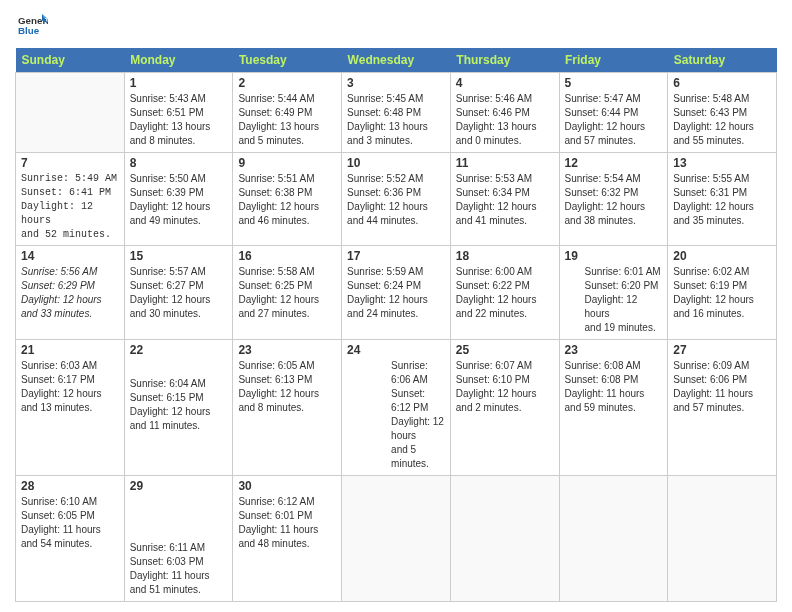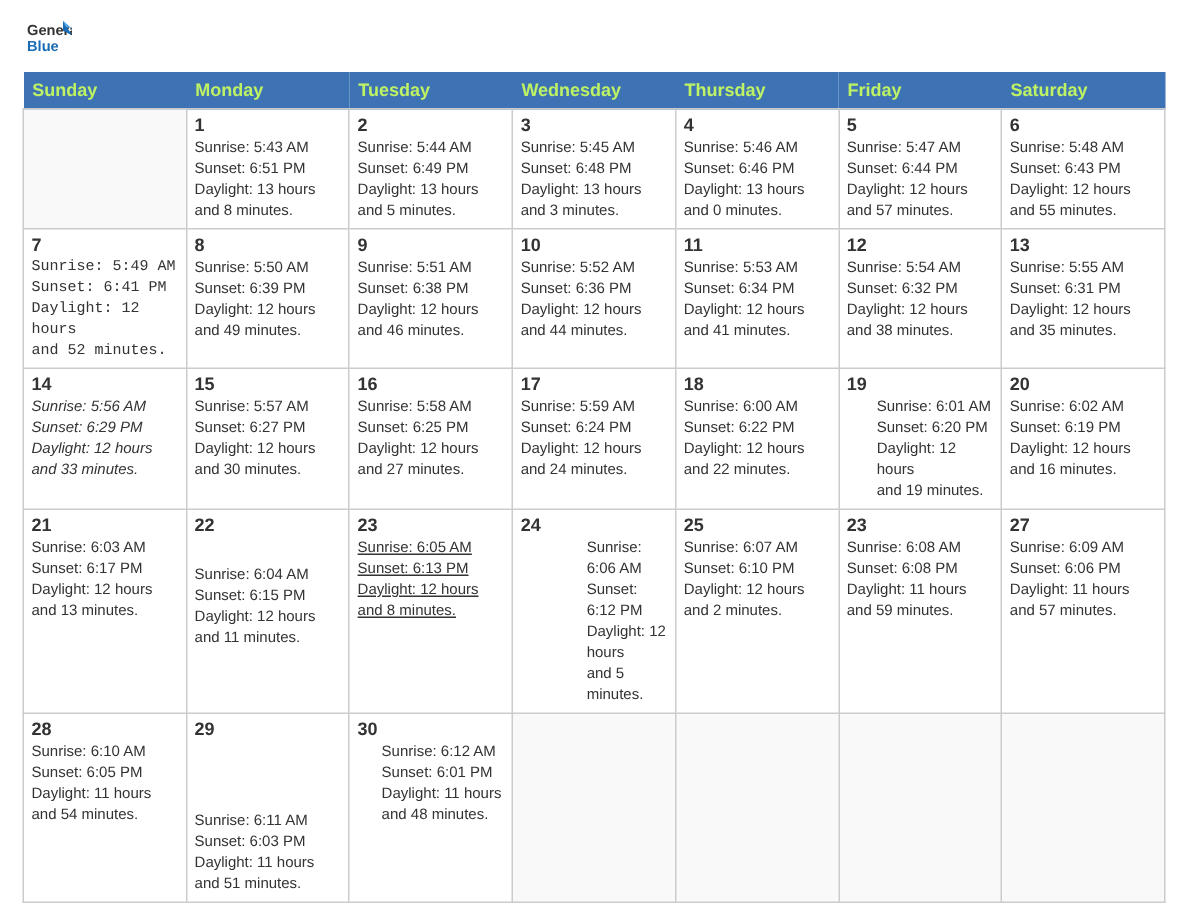--- a/index.html
+++ b/index.html
@@ -270,21 +270,21 @@
           </td>
           <td>
             <span class="day-num">22</span>
             <div class="day-info" style="white-space: pre-line; margin-top: 20px;">Sunrise: 6:04 AM
 Sunset: 6:15 PM
 Daylight: 12 hours
 and 11 minutes.</div>
           </td>
           <td>
             <span class="day-num">23</span>
-            <div class="day-info" style="white-space: pre-line; text-decoration: underline;">Sunrise: 6:05 AM
+            <div class="day-info" style="white-space: pre-line;">Sunrise: 6:05 AM
 Sunset: 6:13 PM
 Daylight: 12 hours
 and 8 minutes.</div>
           </td>
           <td>
             <span class="day-num">24</span>
             <div class="day-info" style="white-space: pre-line; margin-left: 44px;">Sunrise: 6:06 AM
 Sunset: 6:12 PM
 Daylight: 12 hours
 and 5 minutes.</div>
@@ -321,21 +321,21 @@
           </td>
           <td>
             <span class="day-num">29</span>
             <div class="day-info" style="white-space: pre-line; margin-top: 48px;">Sunrise: 6:11 AM
 Sunset: 6:03 PM
 Daylight: 11 hours
 and 51 minutes.</div>
           </td>
           <td>
             <span class="day-num">30</span>
-            <div class="day-info" style="white-space: pre-line; margin-left: 16px;">Sunrise: 6:12 AM
+            <div class="day-info" style="white-space: pre-line;">Sunrise: 6:12 AM
 Sunset: 6:01 PM
 Daylight: 11 hours
 and 48 minutes.</div>
           </td>
           <td class="empty"></td>
           <td class="empty"></td>
           <td class="empty"></td>
           <td class="empty"></td>
         </tr>
       </tbody>

